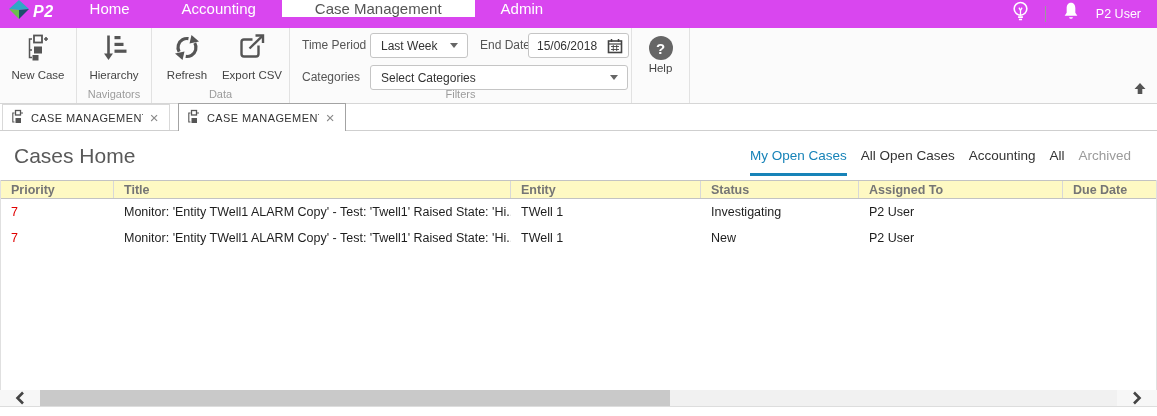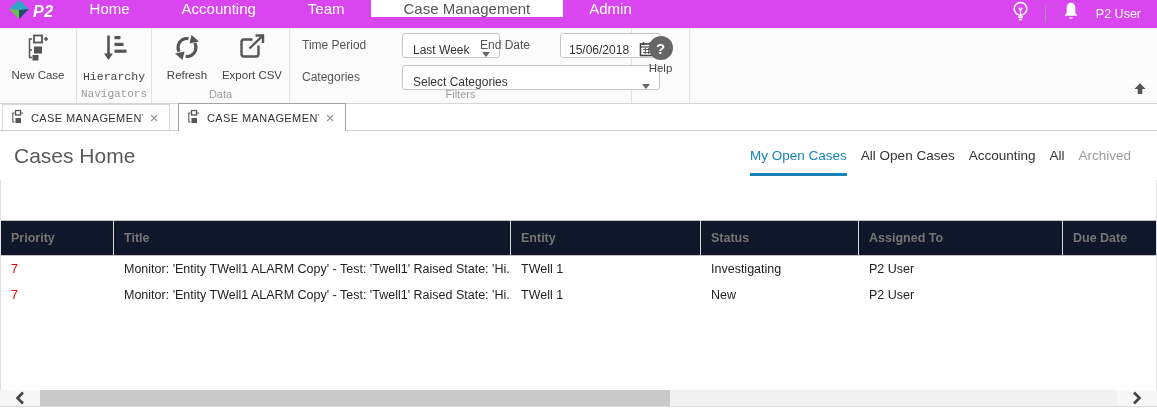--- a/index.html
+++ b/index.html
@@ -14,36 +14,36 @@
   .nav-item { display:flex; align-items:center; padding:0 26px; color:#fff; font-size:15px; cursor:default; }
   .nav-item.active { background:#fff; color:#555; padding:0 33px; }
   .topbar-right { margin-left:auto; display:flex; align-items:center; gap:15px; padding-right:16px; }
   .topbar-divider { width:1px; height:16px; background:#9a9a9a; }
   .user-name { color:#fff; font-size:12.5px; }
 
   
   .ribbon { position:absolute; top:28px; left:0; width:100%; height:76px; background:#fbfbfb; border-bottom:1px solid #d6d6d6; }
   .ribbon-section { position:absolute; top:0; height:75px; border-right:1px solid #e2e2e2; }
   #sec-newcase { left:0; width:77px; }
-  #sec-navigators { left:77px; width:75px;font-family:Liberation Mono, monospace; }
+  #sec-navigators { left:77px; width:75px; }
   #sec-data { left:152px; width:138px; }
   #sec-filters { left:290px; width:342px; }
   #sec-help { left:632px; width:58px; }
   .group-label { position:absolute; bottom:3px; left:0; right:0; text-align:center; font-size:11px; color:#9c9c9c; }
   .rbtn { position:absolute; top:5px; display:flex; flex-direction:column; align-items:center; gap:2px; cursor:default; }
   .rbtn .lbl { font-size:11.5px; color:#444; white-space:nowrap; }
   .rbtn.solo { left:0; right:0; }
   #btn-refresh { left:6px; width:58px; }
   #btn-export { left:64px; width:72px; }
   .help-circle { width:24px; height:24px; border-radius:50%; background:#666; color:#fff; font-weight:bold; font-size:15px; display:flex; align-items:center; justify-content:center; margin-top:3px; }
   .collapse-arrow { position:absolute; right:10px; bottom:4px; cursor:default; }
 
   
   .f-label { position:absolute; font-size:12px; color:#555; line-height:25px; }
-  .f-ctl { position:absolute; height:25px; border:1px solid #c5c5c5; border-radius:3px; background:#fff; font-size:12px; color:#333; display:flex; align-items:flex-end; cursor:default;margin-left:32px; }
+  .f-ctl { position:absolute; height:25px; border:1px solid #c5c5c5; border-radius:3px; background:#fff; font-size:12px; color:#333; display:flex; align-items:center; cursor:default; }
   .f-ctl .val { padding-left:10px; flex:1; white-space:nowrap; overflow:hidden; }
   .caret { width:0; height:0; border-left:4px solid transparent; border-right:4px solid transparent; border-top:5px solid #666; margin-right:9px; }
   .cal-wrap { margin-right:5px; display:flex; }
 
   
   .tabstrip { position:absolute; top:104px; left:0; width:100%; height:27px; border-bottom:1px solid #cfcfcf; display:flex; align-items:flex-end; }
   .doc-tab { width:168px; height:26px; display:flex; align-items:center; gap:7px; padding:0 10px 0 8px; background:#fff; border:1px solid #d9d9d9; border-bottom:none; font-size:11px; color:#333; letter-spacing:.4px; margin-left:2px; cursor:default; }
   .doc-tab .t-lbl { flex:1; white-space:nowrap; overflow:hidden; }
   .doc-tab .t-close { color:#888; font-size:15px; line-height:1; cursor:default; }
   .doc-tab.active { height:28px; margin-bottom:-1px; border-color:#a3a3a3; position:relative; z-index:2; margin-left:8px; }
@@ -52,21 +52,21 @@
   .page-head { position:absolute; top:131px; left:0; width:100%; height:49px; display:flex; align-items:center; }
   .page-title { margin-left:14px; font-size:21px; color:#595959; }
   .views { margin-left:auto; display:flex; gap:14px; padding-right:26px; align-self:flex-end; margin-bottom:4px; }
   .view-link { font-size:13.5px; color:#333; padding-bottom:10px; border-bottom:3px solid transparent; cursor:default; white-space:nowrap; }
   .view-link.active { color:#1783b8; border-bottom-color:#1783b8; }
   .view-link.disabled { color:#9b9b9b; }
 
   
   .grid { position:absolute; top:180px; left:0; width:1157px; height:210px; border-left:1px solid #e0e0e0; border-right:1px solid #e0e0e0; }
   .grid-header, .grid-row { display:grid; grid-template-columns:113px 397px 190px 158px 204px 94px; }
-  .grid-header { height:36px; border-top:1px solid #c3c3c3; border-bottom:1px solid #c3c3c3; background:#0f172a;margin-top:40px; }
+  .grid-header { height:19px; border-top:1px solid #c3c3c3; border-bottom:1px solid #c3c3c3; background:#fef9c3; }
   .gh-cell { display:flex; align-items:center; padding-left:10px; font-size:12.5px; font-weight:bold; color:#757575; border-right:1px solid #d8d8d8; white-space:nowrap; cursor:default; }
   .gh-cell:last-child { border-right:none; }
   .grid-row { height:26px; cursor:default; }
   .gr-cell { display:flex; align-items:center; padding-left:10px; font-size:12.5px; color:#1e1e1e; white-space:nowrap; overflow:hidden; }
   .gr-cell.priority { color:#e00000; }
 
   
   .hscroll { position:absolute; top:390px; left:0; width:1157px; height:17px; background:#f1f1f1; border-bottom:1px solid #ddd; display:flex; align-items:center; }
   .scroll-btn { width:40px; height:100%; background:#f7f7f7; display:flex; align-items:center; justify-content:center; cursor:default; }
   .scroll-btn.right { margin-left:auto; }
@@ -82,21 +82,20 @@
         <polygon points="11,0 21,9 11,10 1,9" fill="#2fa8c5"></polygon>
         <polygon points="1,9 11,10 11,19" fill="#6abf4b"></polygon>
         <polygon points="11,10 21,9 11,19" fill="#1b4e6b"></polygon>
       </svg>
     </span>
     <span class="logo-text">P2</span>
   </div>
   <div class="nav">
     <div class="nav-item">Home</div>
     <div class="nav-item">Accounting</div>
-    <div class="nav-item">Team</div>
     <div class="nav-item active">Case Management</div>
     <div class="nav-item">Admin</div>
   </div>
   <div class="topbar-right">
     <span>
       <svg width="19" height="24" viewBox="0 0 24 30">
         <circle cx="12" cy="11" r="8" fill="none" stroke="#fff" stroke-width="2"></circle>
         <path d="M10 9.5 l2 3.5 2-3.5" fill="none" stroke="#fff" stroke-width="1.6"></path>
         <path d="M12 13 V19" stroke="#fff" stroke-width="1.6"></path>
         <path d="M9 21.5 h6 M10 24.5 h4" stroke="#fff" stroke-width="2"></path>

